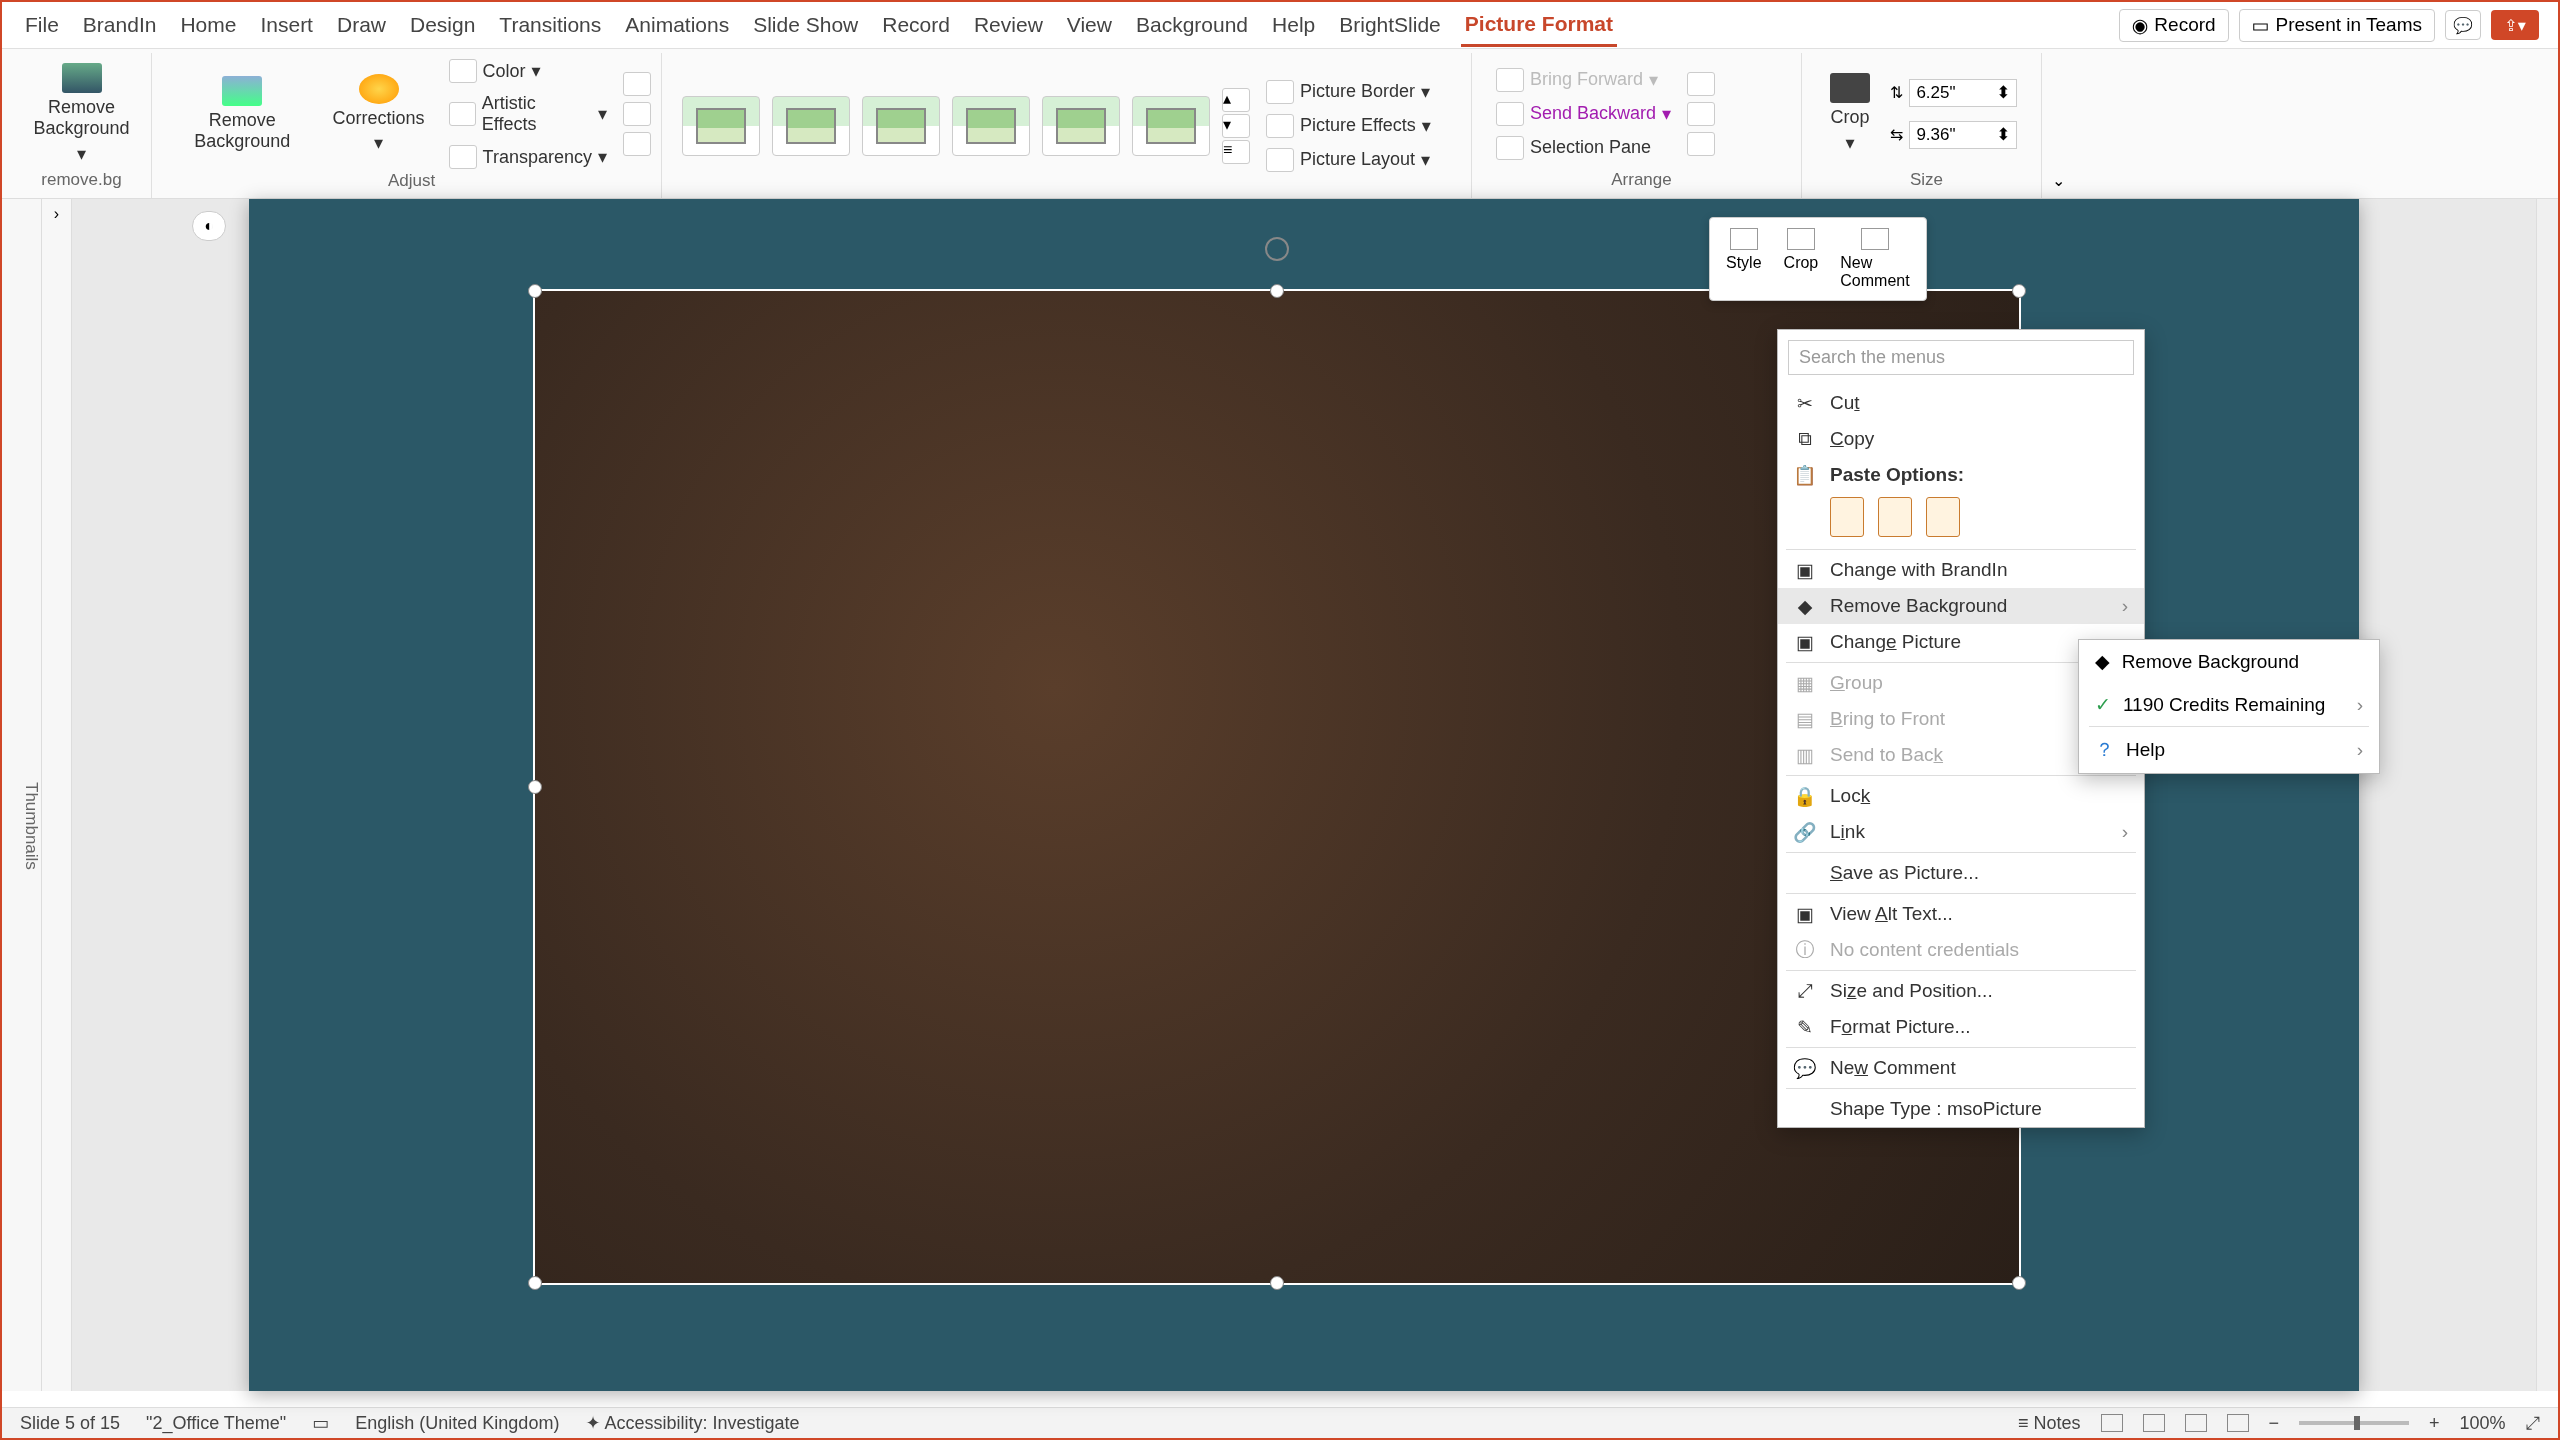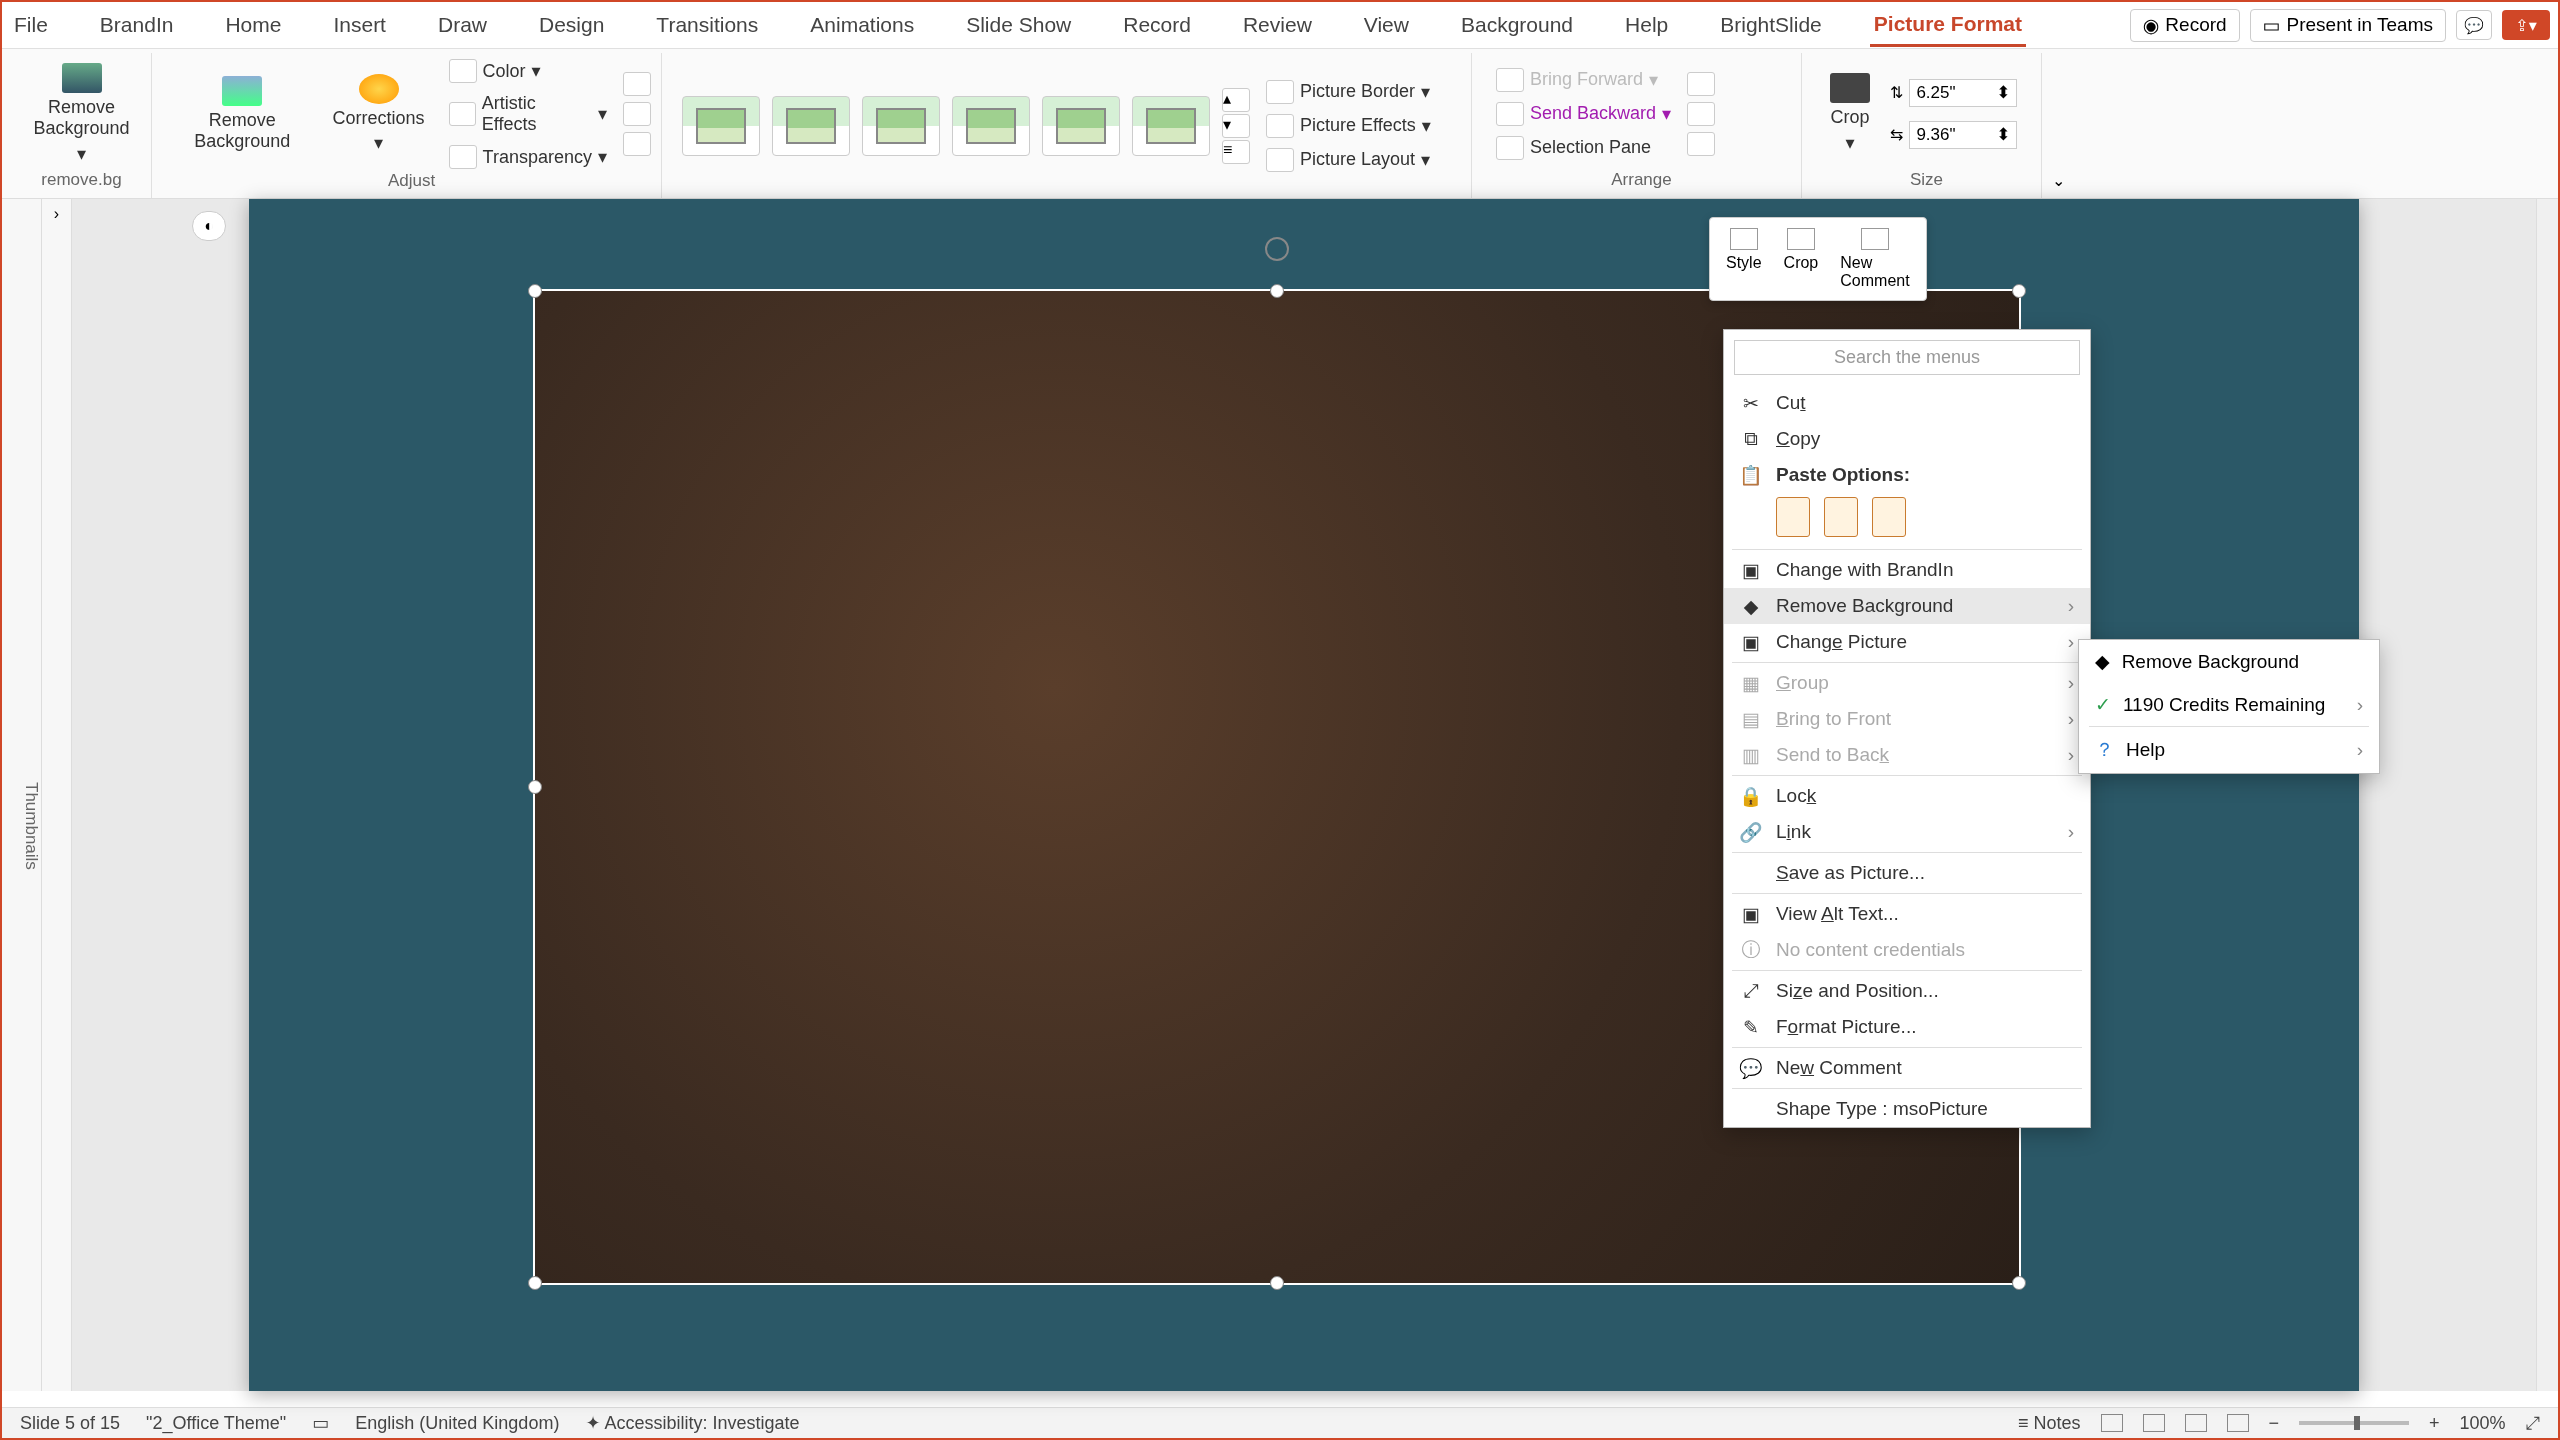--- a/index.html
+++ b/index.html
@@ -1,20 +1,20 @@
 <!DOCTYPE html>
 <html><head>
 <meta charset="utf-8">
 <style>
 * { margin: 0; padding: 0; box-sizing: border-box; font-family: "Segoe UI", Arial, sans-serif; }
 body { background: #f3f3f3; overflow: hidden; }
 .app { width: 2560px; height: 1440px; display: flex; flex-direction: column; border: 2px solid #d04727; background: #fff; }
 
 
-.menubar { display: flex; align-items: center; height: 56px; padding: 0 8px; gap: 44px; border-bottom: 1px solid #e0e0e0; }
+.menubar { display: flex; align-items: center; height: 56px; padding: 0 19px; gap: 16px; border-bottom: 1px solid #e0e0e0; }
 .menubar .tab { font-size: 21px; color: #444; cursor: pointer; padding: 8px 4px; }
 .menubar .tab.active { color: #c8472b; border-bottom: 3px solid #c8472b; font-weight: 600; }
 .menubar .right { margin-left: auto; display: flex; gap: 10px; align-items: center; }
 .menubar .pill { border: 1px solid #ccc; border-radius: 4px; padding: 4px 12px; font-size: 19px; display: flex; align-items: center; gap: 6px; }
 .menubar .iconbtn { width: 36px; height: 30px; border: 1px solid #ccc; border-radius: 4px; display:flex;align-items:center;justify-content:center;}
 .menubar .redbtn { background:#d04727; color:#fff; border:none; width:48px;}
 
 
 .ribbon { display: flex; height: 150px; border-bottom: 1px solid #ddd; background: #fafafa; padding: 4px 10px 0 10px; gap: 10px; }
 .group { display: flex; flex-direction: column; padding: 4px 10px; border-right: 1px solid #e0e0e0; }
@@ -253,21 +253,21 @@
         <div class="mitem">
             <span class="mi-ico"></span>
             <span>Crop</span>
           </div>
         <div class="mitem">
             <span class="mi-ico"></span>
             <span style="width:70px">New Comment</span>
           </div>
       </div>
 
-      <div class="ctxmenu" style="left:1651px; top:130px;text-align:center;">
+      <div class="ctxmenu" style="left:1705px; top:130px;">
         <div class="search">Search the menus</div>
         <div class="row">
             <span class="ico">✂</span>
             <span>Cu<span class="u">t</span></span>
           </div>
         <div class="row">
             <span class="ico">⧉</span>
             <span><span class="u">C</span>opy</span>
           </div>
         <div class="row">

